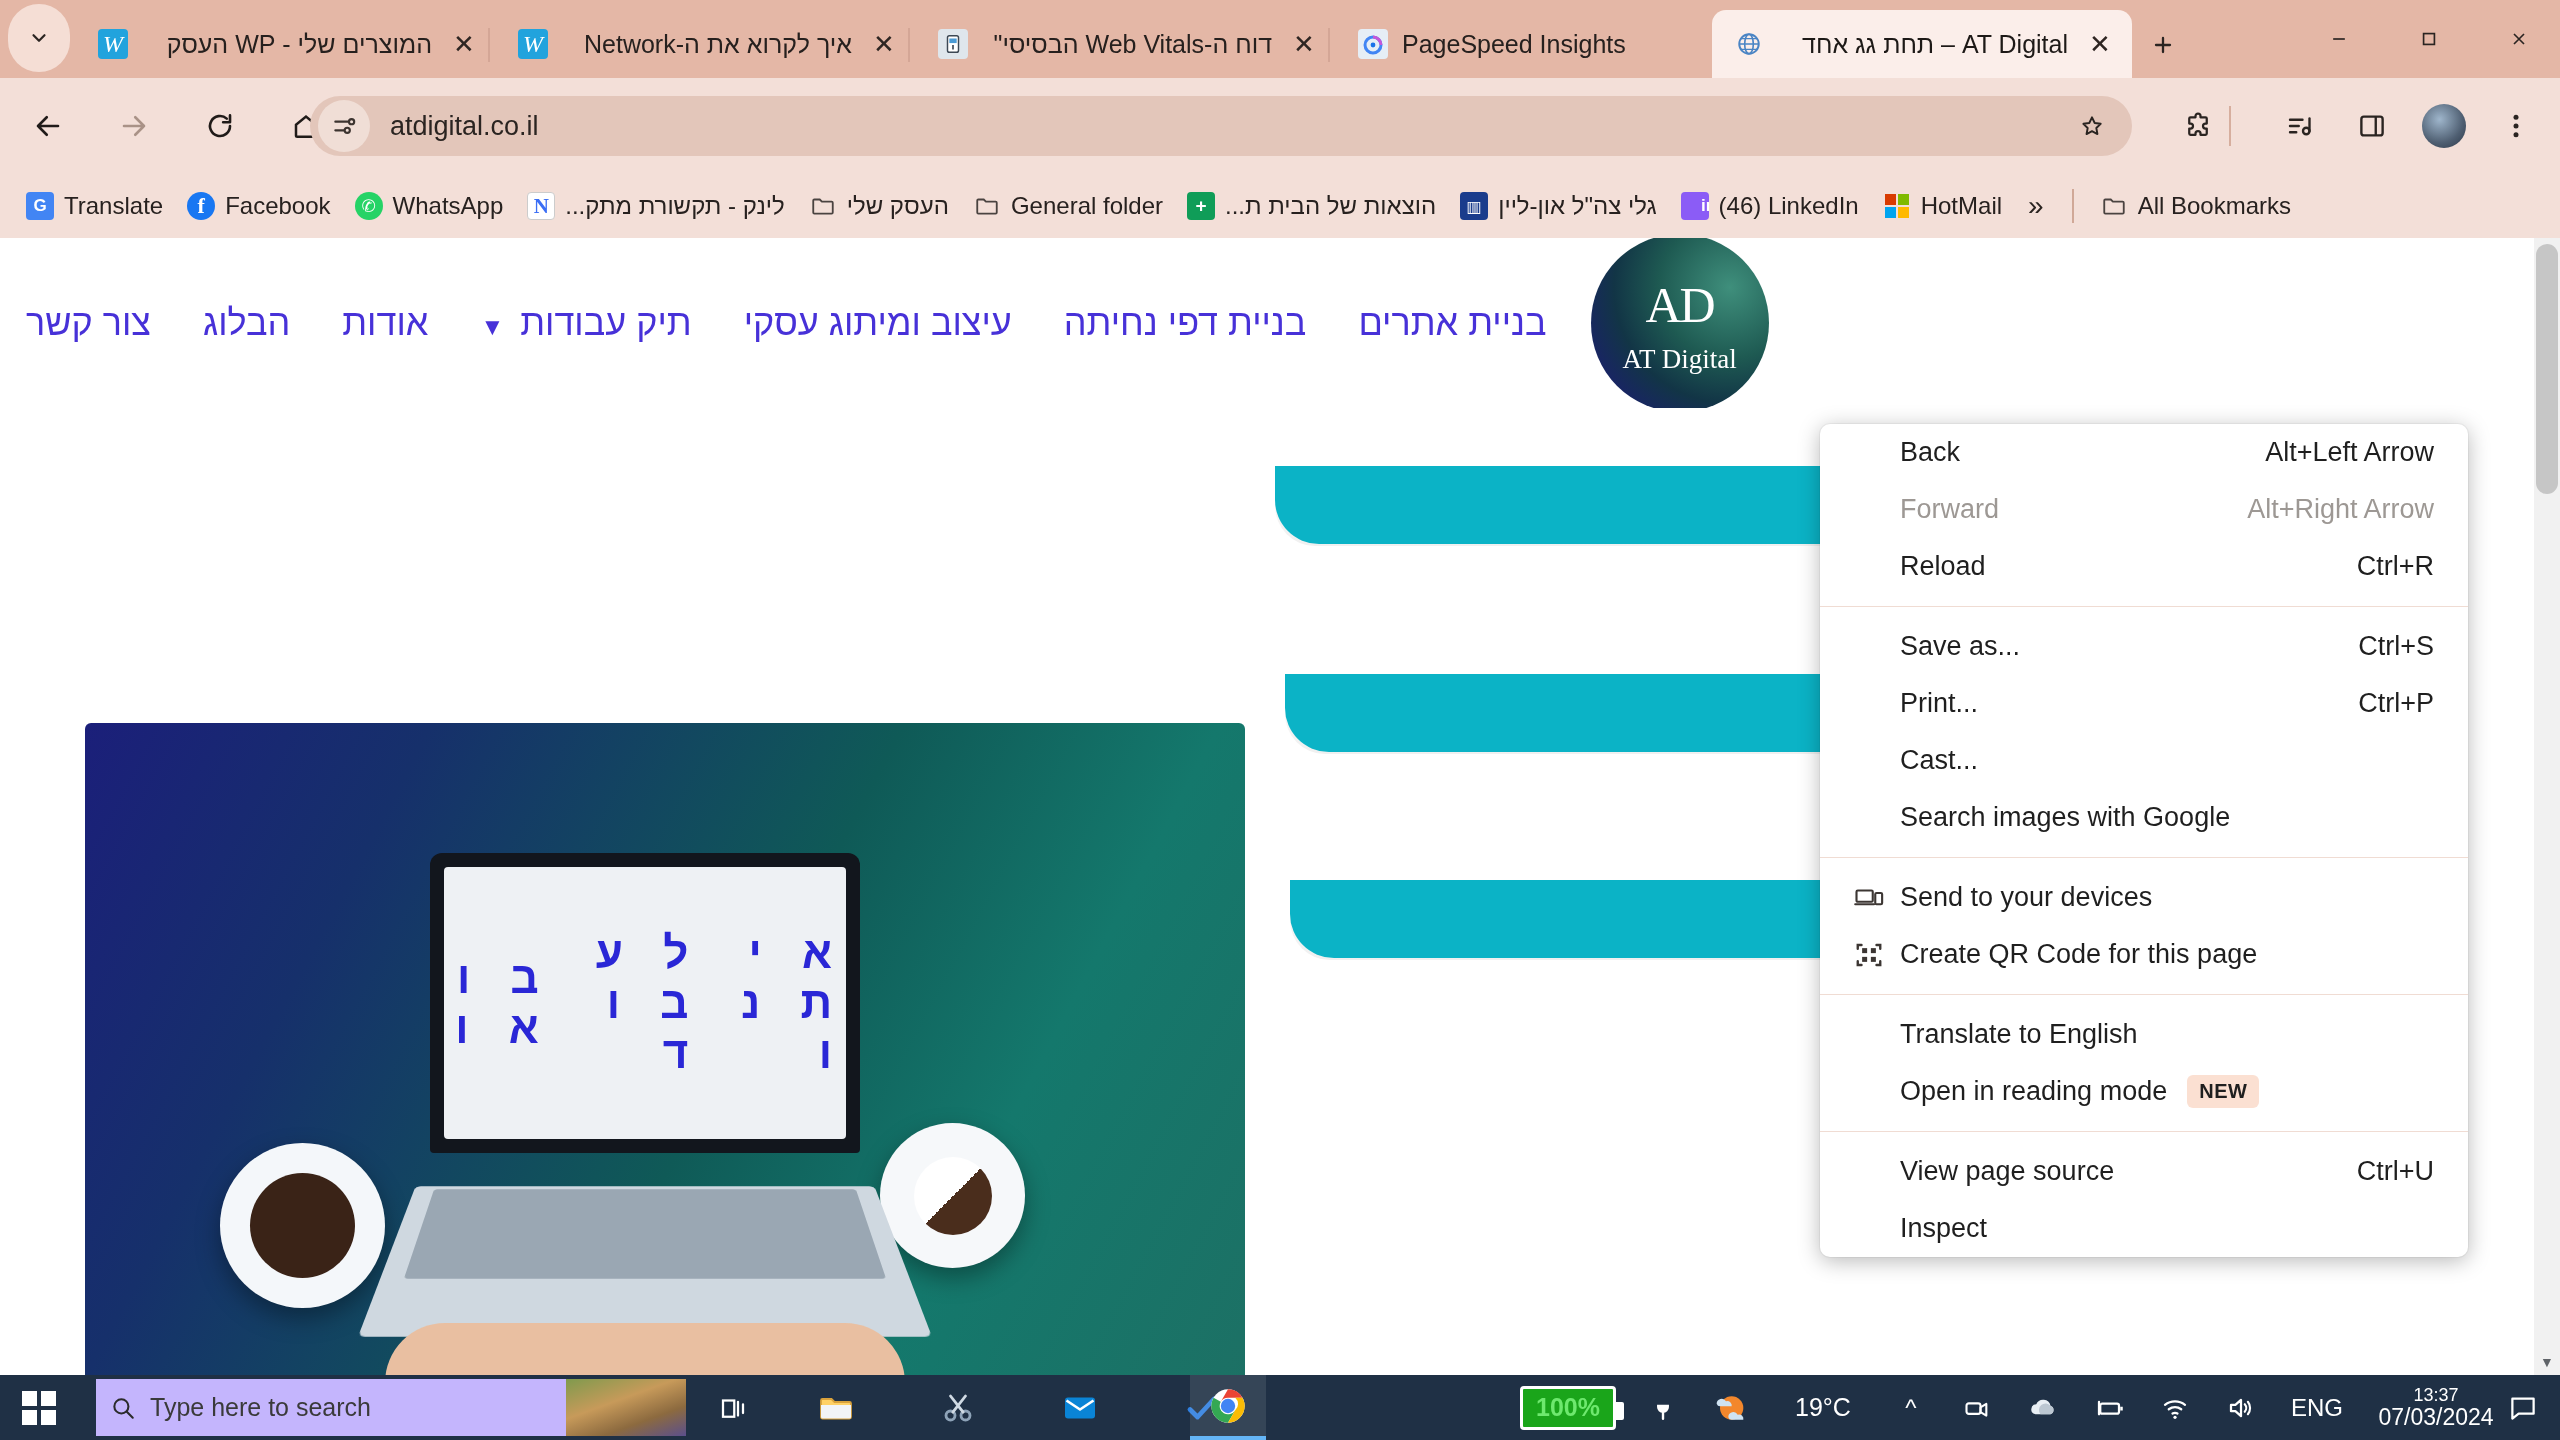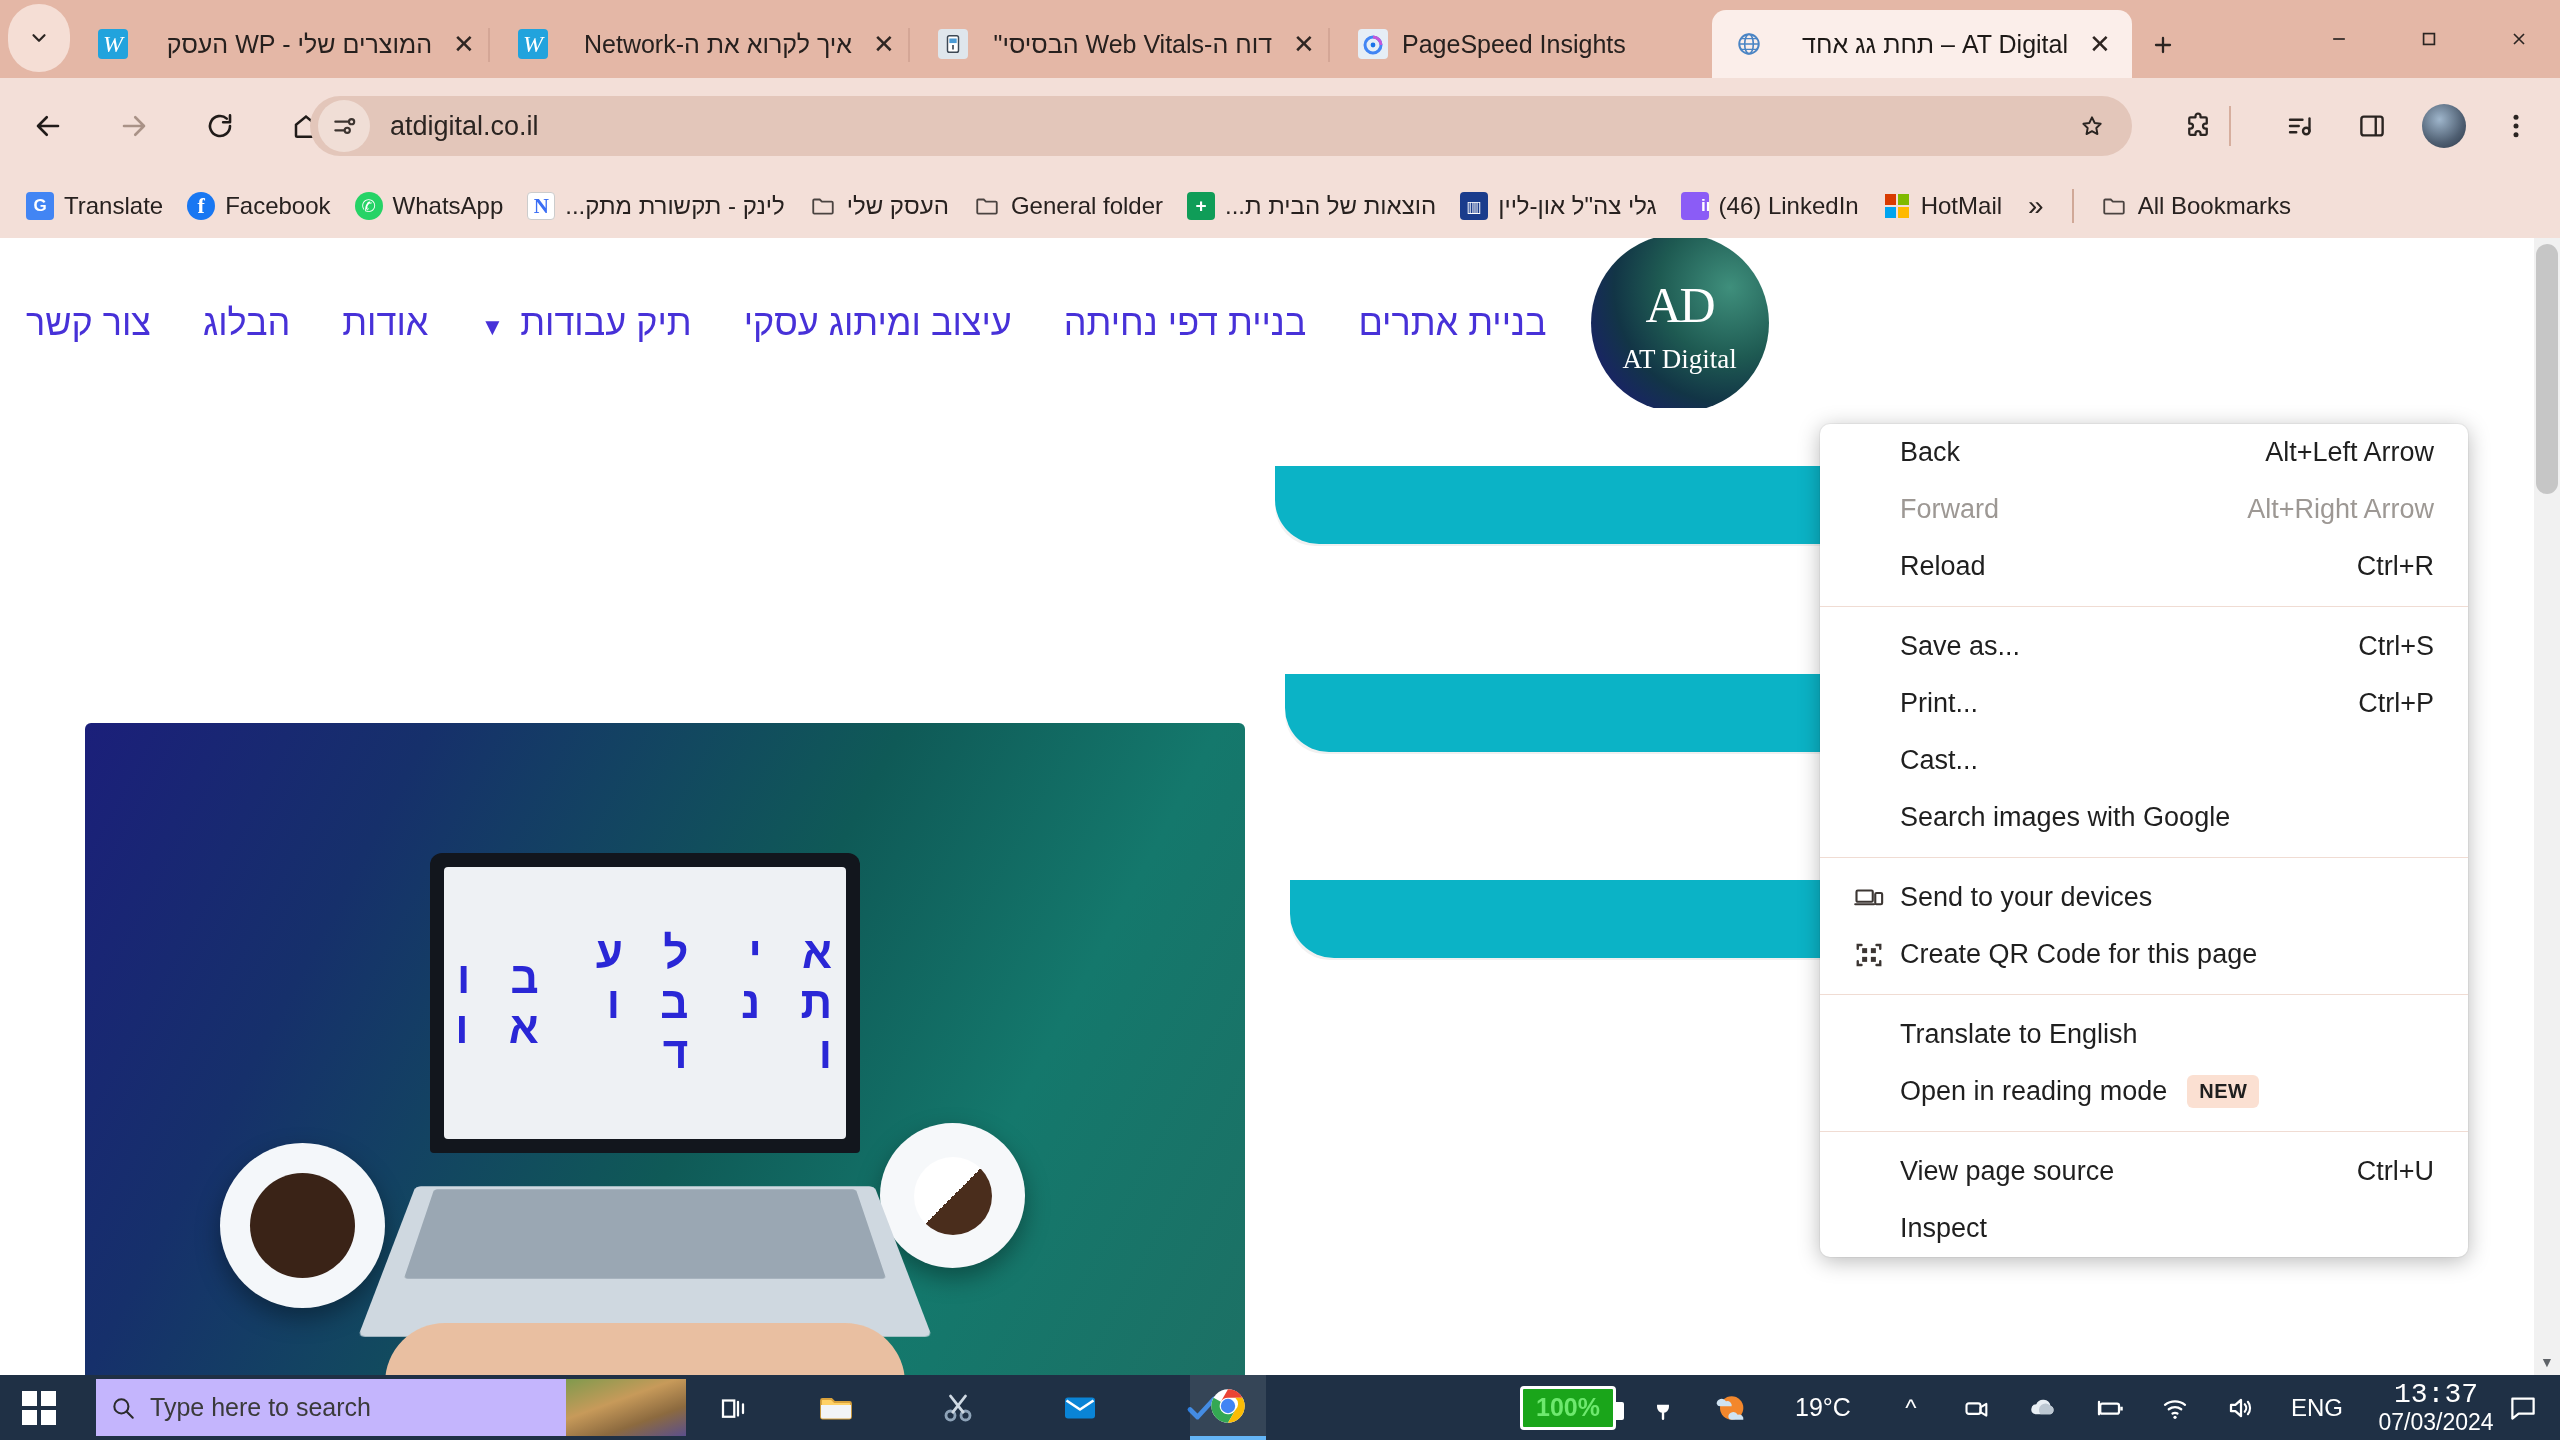--- a/index.html
+++ b/index.html
@@ -146,21 +146,21 @@
     background:linear-gradient(160deg,#7f9a4d 0%,#c79a5a 40%,#8c6a3f 70%,#5b4f8c 100%);}
   #taskview{position:absolute;left:700px;top:0;width:66px;height:65px;display:flex;align-items:center;justify-content:center;cursor:pointer;}
   #taskview svg{width:30px;height:30px;}
   .tbapp{position:absolute;top:0;width:76px;height:65px;display:flex;align-items:center;justify-content:center;cursor:pointer;}
   .tbapp.activeapp{border-bottom:4px solid #64b5f6;background:rgba(255,255,255,.10);}
   .trayitem{position:absolute;top:0;height:65px;display:flex;align-items:center;justify-content:center;color:#fff;cursor:pointer;}
   #battbadge{display:flex;align-items:center;justify-content:center;width:96px;height:44px;background:#1aa51a;
     border:3px solid #fff;border-radius:4px;color:#6ee86e;font-size:25px;font-weight:bold;position:relative;}
   #battbadge::after{content:"";position:absolute;right:-11px;top:13px;width:8px;height:18px;background:#fff;border-radius:0 2px 2px 0;}
   #clock{position:absolute;top:0;height:65px;display:flex;flex-direction:column;align-items:center;justify-content:center;color:#fff;line-height:1.12;cursor:pointer;}
-  #clock .t1{font-size:28px;font-family:Liberation Mono, monospace;}
+  #clock .t1{font-size:18px;}
   #clock .t2{font-size:23px;}
   #notif{position:absolute;right:22px;top:0;height:65px;display:flex;align-items:center;justify-content:center;cursor:pointer;}
   #notif svg{width:30px;height:30px;}
 </style>
 </head>
 <body>
 
 <div id="browser">
 
   <div id="tabstrip">

